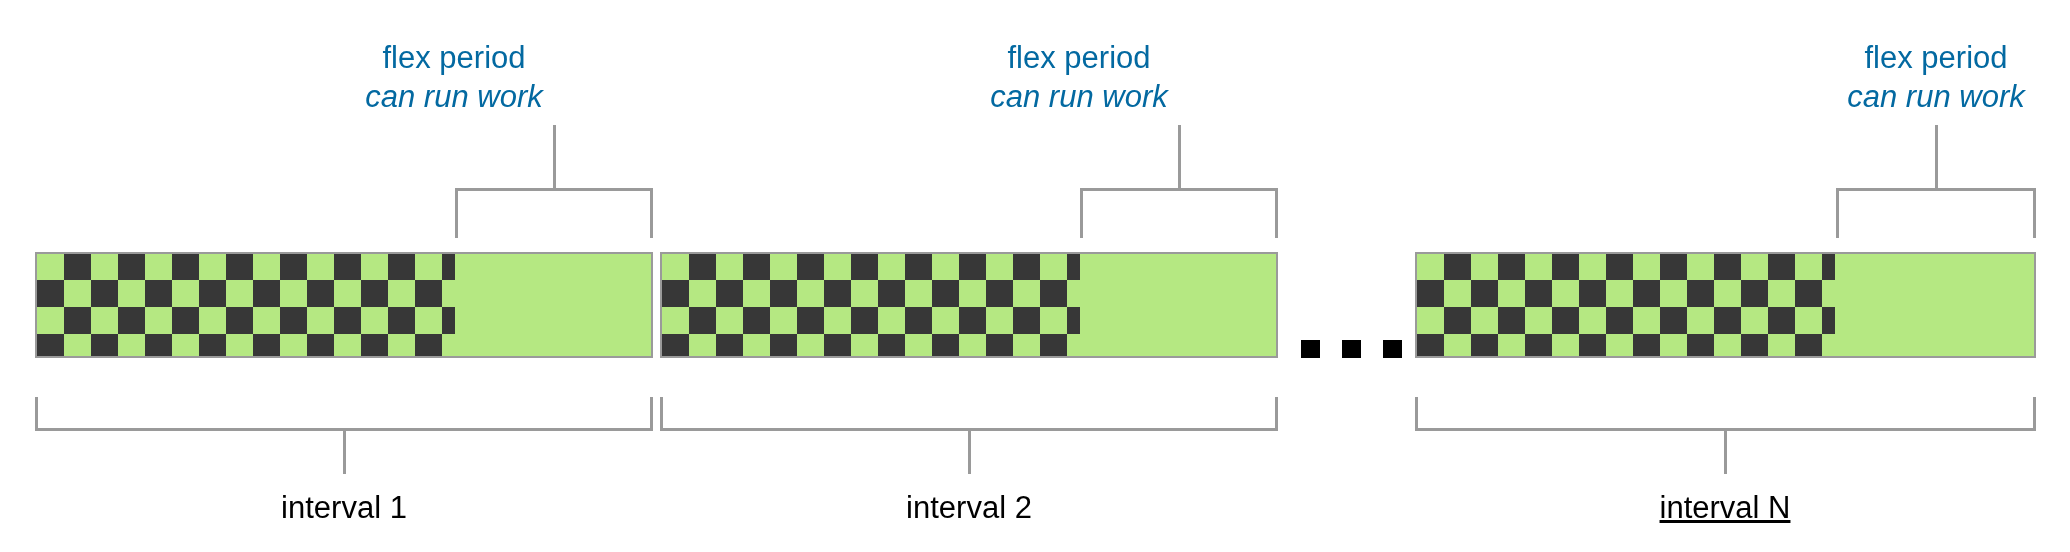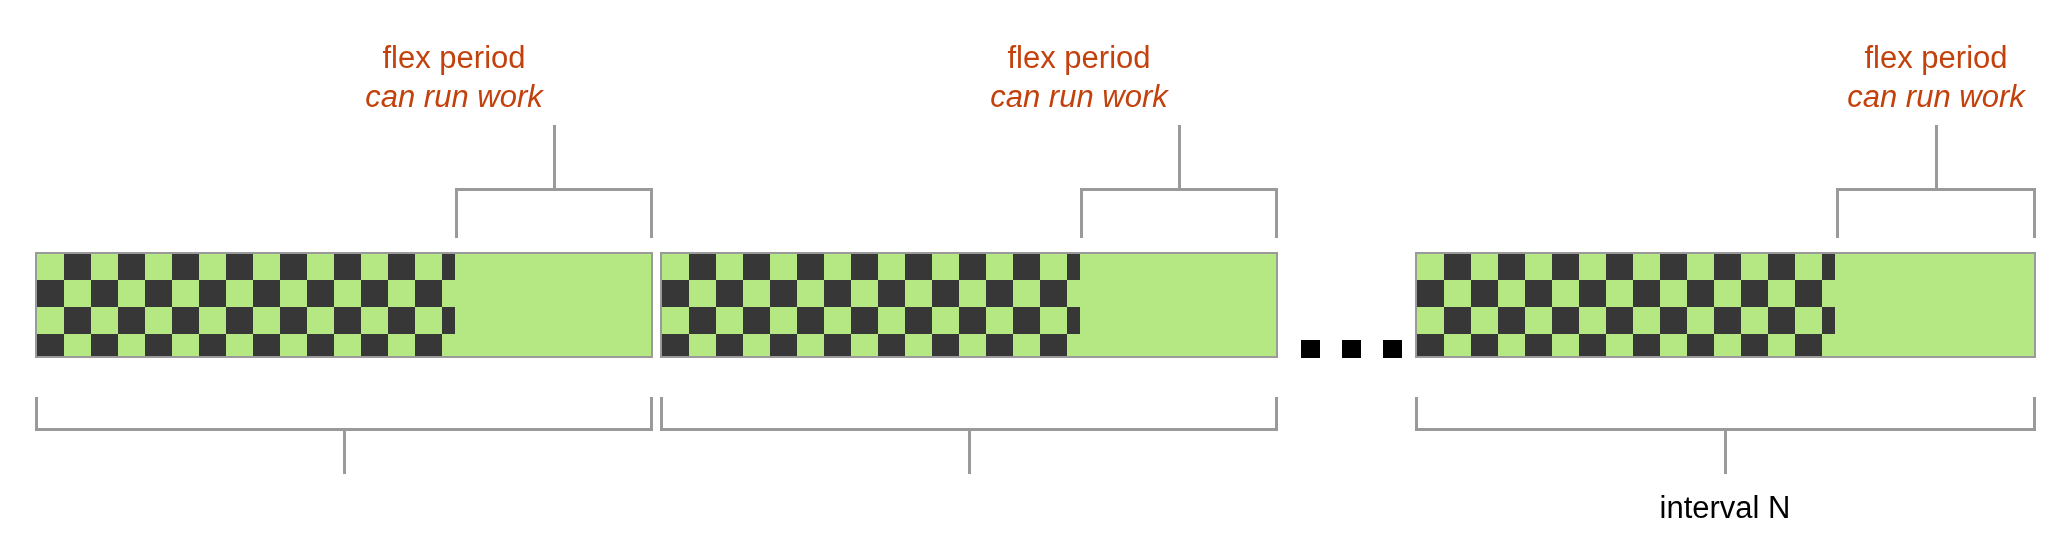--- a/index.html
+++ b/index.html
@@ -59,21 +59,21 @@
     width:3px;
     background:#9a9a9a;
   }
 
   
   .toplabel{
     position:absolute;
     text-align:center;
     font-size:31px;
     line-height:39px;
-    color:#c2410c;
+    color:#0369a1;
     white-space:nowrap;
   }
   .toplabel .l2{display:block;font-style:italic;}
   .intervallabel{
     position:absolute;
     text-align:center;
     font-size:31px;
     line-height:36px;
     color:#000000;
     white-space:nowrap;
@@ -98,49 +98,51 @@
   <div class="stem" style="left:553px;top:125px;height:64px;"></div>
   <div class="bracket-top" style="left:455px;top:188px;width:198px;"></div>
 
   <div class="bar" style="left:35px;top:252px;width:618px;">
     <div class="checker" style="width:418px;"></div>
     <div class="flexfill" style="left:418px;width:196px;"></div>
   </div>
 
   <div class="bracket-bottom" style="left:35px;top:397px;width:618px;"></div>
   <div class="stem" style="left:343px;top:430px;height:44px;"></div>
+  <div class="intervallabel" style="left:194px;top:490px;width:300px;">interval 1</div>
 
   <div class="toplabel" style="left:979px;top:38px;width:200px;">
     <span class="l1">flex period</span>
     <span class="l2">can run work</span>
   </div>
   <div class="stem" style="left:1178px;top:125px;height:64px;"></div>
   <div class="bracket-top" style="left:1080px;top:188px;width:198px;"></div>
 
   <div class="bar" style="left:660px;top:252px;width:618px;">
     <div class="checker" style="width:418px;"></div>
     <div class="flexfill" style="left:418px;width:196px;"></div>
   </div>
 
   <div class="bracket-bottom" style="left:660px;top:397px;width:618px;"></div>
   <div class="stem" style="left:968px;top:430px;height:44px;"></div>
+  <div class="intervallabel" style="left:819px;top:490px;width:300px;">interval 2</div>
 
   <div class="ellipsis-dot" style="left:1301px;top:340px;"></div>
   <div class="ellipsis-dot" style="left:1342px;top:340px;"></div>
   <div class="ellipsis-dot" style="left:1383px;top:340px;"></div>
 
   <div class="toplabel" style="left:1836px;top:38px;width:200px;">
     <span class="l1">flex period</span>
     <span class="l2">can run work</span>
   </div>
   <div class="stem" style="left:1935px;top:125px;height:64px;"></div>
   <div class="bracket-top" style="left:1836px;top:188px;width:200px;"></div>
 
   <div class="bar" style="left:1415px;top:252px;width:621px;">
     <div class="checker" style="width:418px;"></div>
     <div class="flexfill" style="left:418px;width:199px;"></div>
   </div>
 
   <div class="bracket-bottom" style="left:1415px;top:397px;width:621px;"></div>
   <div class="stem" style="left:1724px;top:430px;height:44px;"></div>
-  <div class="intervallabel" style="left:1575px;top:490px;width:300px;">interval N</div>
+  <div class="intervallabel" style="left:1575px;top:490px;width:300px;text-decoration:underline;">interval N</div>
 
 </div>
 
 </body></html>

